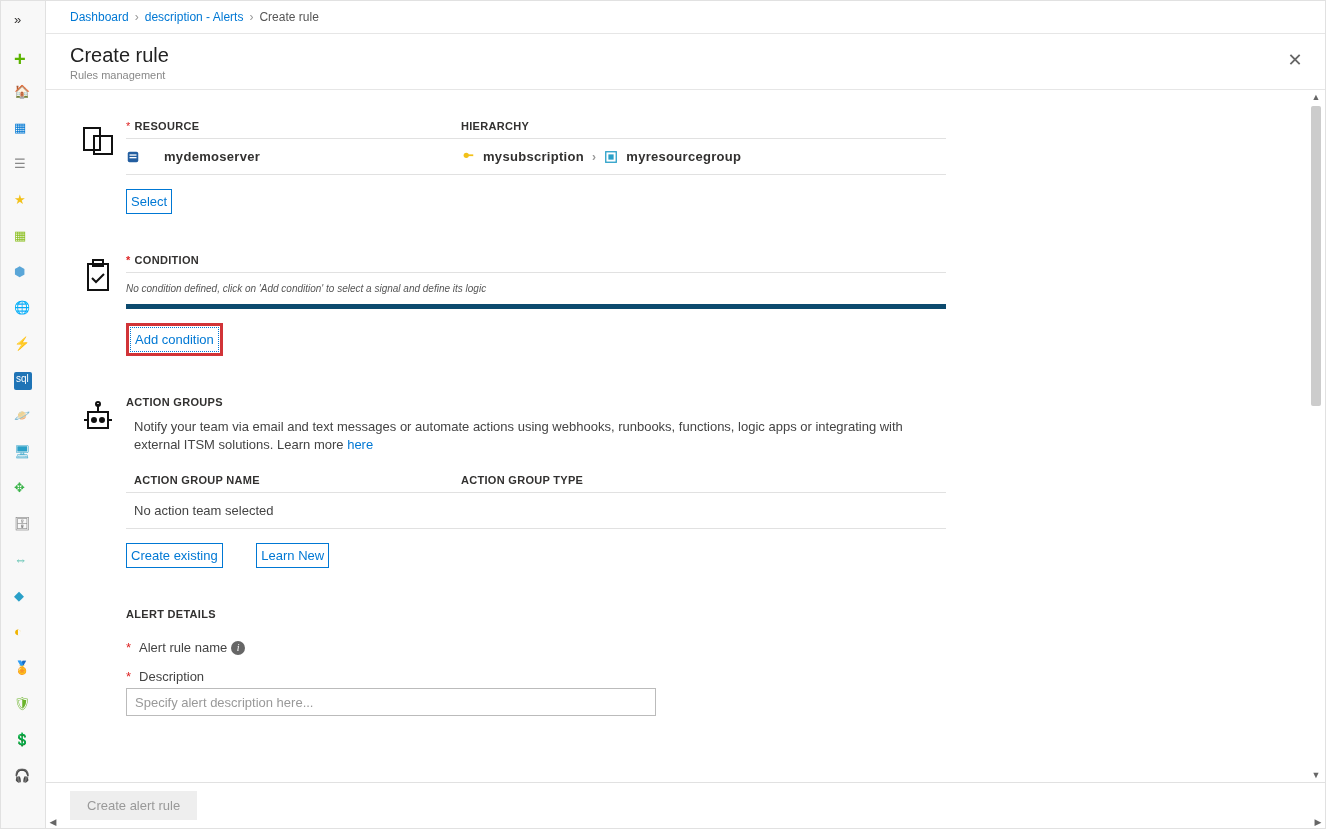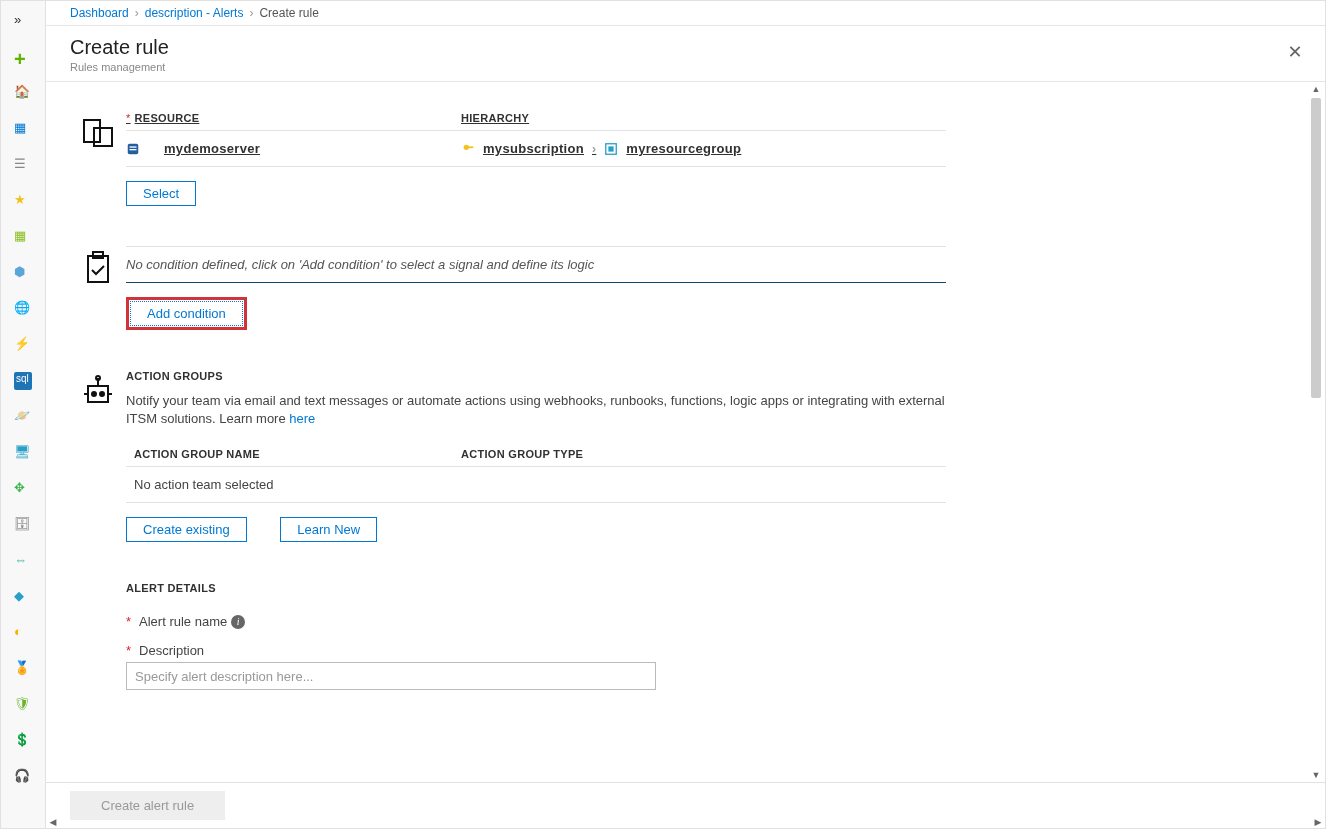--- a/index.html
+++ b/index.html
@@ -39,21 +39,21 @@
   .rail-icon { width: 18px; height: 18px; display:inline-block; }
 
   
   .main {
     flex: 1;
     display: flex;
     flex-direction: column;
     min-width: 0;
   }
   .breadcrumb {
-    height: 25px;
+    height: 33px;
     display: flex;
     align-items: center;
     gap: 6px;
     padding: 0 24px;
     font-size: 12px;
     color: #666;
     border-bottom: 1px solid #e6e6e6;
   }
   .breadcrumb a { color: #0078d4; text-decoration: none; cursor: pointer; }
   .breadcrumb .sep { color: #999; }
@@ -101,42 +101,41 @@
 
   .row-headers {
     display: flex;
     gap: 0;
     border-bottom: 1px solid #e1e1e1;
     padding-bottom: 6px;
   }
   .row-headers .hcell, .row-values .vcell {
     font-size: 11px;
     letter-spacing: .3px;
-    text-decoration: underline;
   }
   .hcell.res { width: 335px; }
   .hcell.hier { flex: 1; }
   .hcell b, .sec-heading b { font-weight: 600; color:#323130; }
   .req { color: #d22; margin-right: 4px; }
 
   .row-values {
     display: flex;
     padding: 10px 0;
     border-bottom: 1px solid #e1e1e1;
     align-items: center;
   }
   .vcell.res { width: 335px; display:flex; align-items:center; gap:24px; font-weight:600; font-size:13px;}
   .vcell.hier { flex: 1; display:flex; align-items:center; gap:8px; font-weight:600; font-size:13px;}
 
   .btn-outline {
     display: inline-block;
     border: 1px solid #0078d4;
     color: #0078d4;
     background: #fff;
-    padding: 4px 16px;
+    padding: 4px 4px;
     font-size: 13px;
     cursor: pointer;
     margin-top: 14px;
   }
   .btn-outline + .btn-outline { margin-left: 30px; }
 
   .btn-highlight-wrap {
     display:inline-block;
     border: 3px solid #d13438;
     padding: 1px;
@@ -144,28 +143,28 @@
   }
   .btn-highlight-wrap .btn-outline { margin: 0; border:1px dotted #0078d4; }
 
   .sec-heading {
     font-size: 11px; letter-spacing: .3px; font-weight:600; color:#323130;
     padding-bottom: 6px;
   }
 
   .helper-text {
     font-style: italic;
-    font-size: 13px;
+    font-size: 10px;
     color: #555;
     padding: 10px 0;
-    border-bottom: 1px solid #0c4a6e;
+    border-bottom: 5px solid #0c4a6e;
     border-top: 1px solid #e1e1e1;
   }
 
-  .desc-text { font-size: 13px; color: #444; margin: 4px 0 14px 0; line-height: 1.4;}
+  .desc-text { font-size: 13px; color: #444; margin: 4px 0 14px 8px; line-height: 1.4;}
   .desc-text a { color: #0078d4; text-decoration: none; cursor:pointer; }
 
   .ag-table .ag-head {
     display:flex; border-bottom:1px solid #e1e1e1; padding:6px 0;
     font-size:11px; font-weight:600; letter-spacing:.3px;
   }
   .ag-table .ag-head .c1 { width: 335px; padding-left:8px;}
   .ag-table .ag-head .c2 { flex:1; }
   .ag-table .ag-row {
     display:flex; border-bottom:1px solid #e1e1e1; padding:10px 0;
@@ -195,21 +194,21 @@
     border-top: 1px solid #e1e1e1;
     display: flex;
     align-items: center;
     padding: 0 24px;
     position: relative;
   }
   .footer-bar .btn-disabled {
     background: #eee;
     color: #999;
     border: 1px solid #eee;
-    padding: 6px 30px;
+    padding: 6px 16px;
     font-size: 13px;
     cursor: default;
   }
 
   
   .vscroll-track {
     position:absolute; right:2px; top:0; bottom:0; width:14px;
     display:flex; flex-direction:column; align-items:center;
   }
   .vscroll-arrow { width:14px; height:14px; font-size:9px; color:#666; display:flex; align-items:center; justify-content:center; cursor:pointer;}
@@ -366,20 +365,21 @@
 
       <div class="section">
         <div class="sec-icon">
           <svg class="big-ico" viewBox="0 0 36 36">
             <rect x="8" y="6" width="20" height="26"></rect>
             <rect x="13" y="2" width="10" height="6"></rect>
             <path d="M12 20 l4 4 l8 -8"></path>
           </svg>
         </div>
         <div class="sec-body">
+          <div class="sec-heading"><span class="req">*</span><b>CONDITION</b></div>
           <div class="helper-text">No condition defined, click on 'Add condition' to select a signal and define its logic</div>
           <span class="btn-highlight-wrap">
             <button class="btn-outline">Add condition</button>
           </span>
         </div>
       </div>
 
       <div class="section">
         <div class="sec-icon">
           <svg class="big-ico" viewBox="0 0 36 36">

